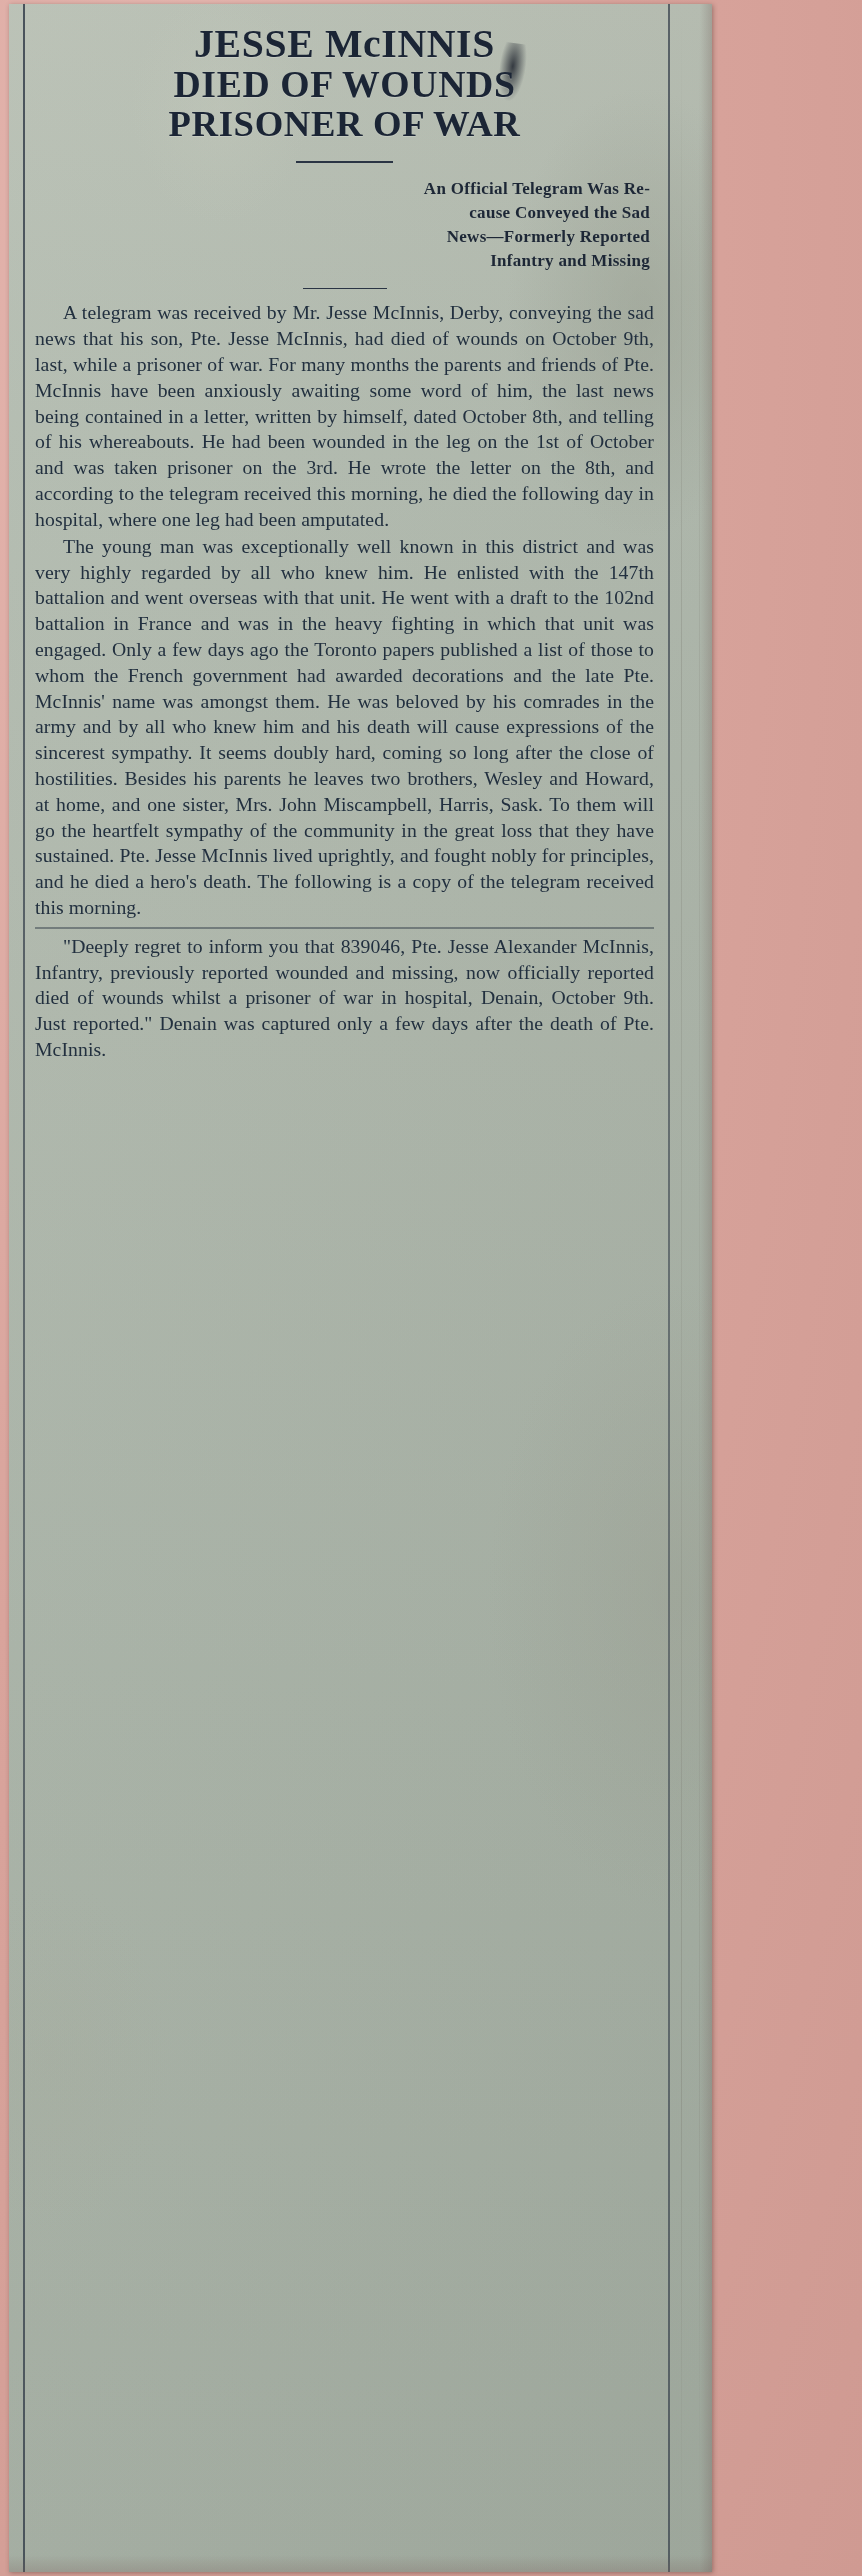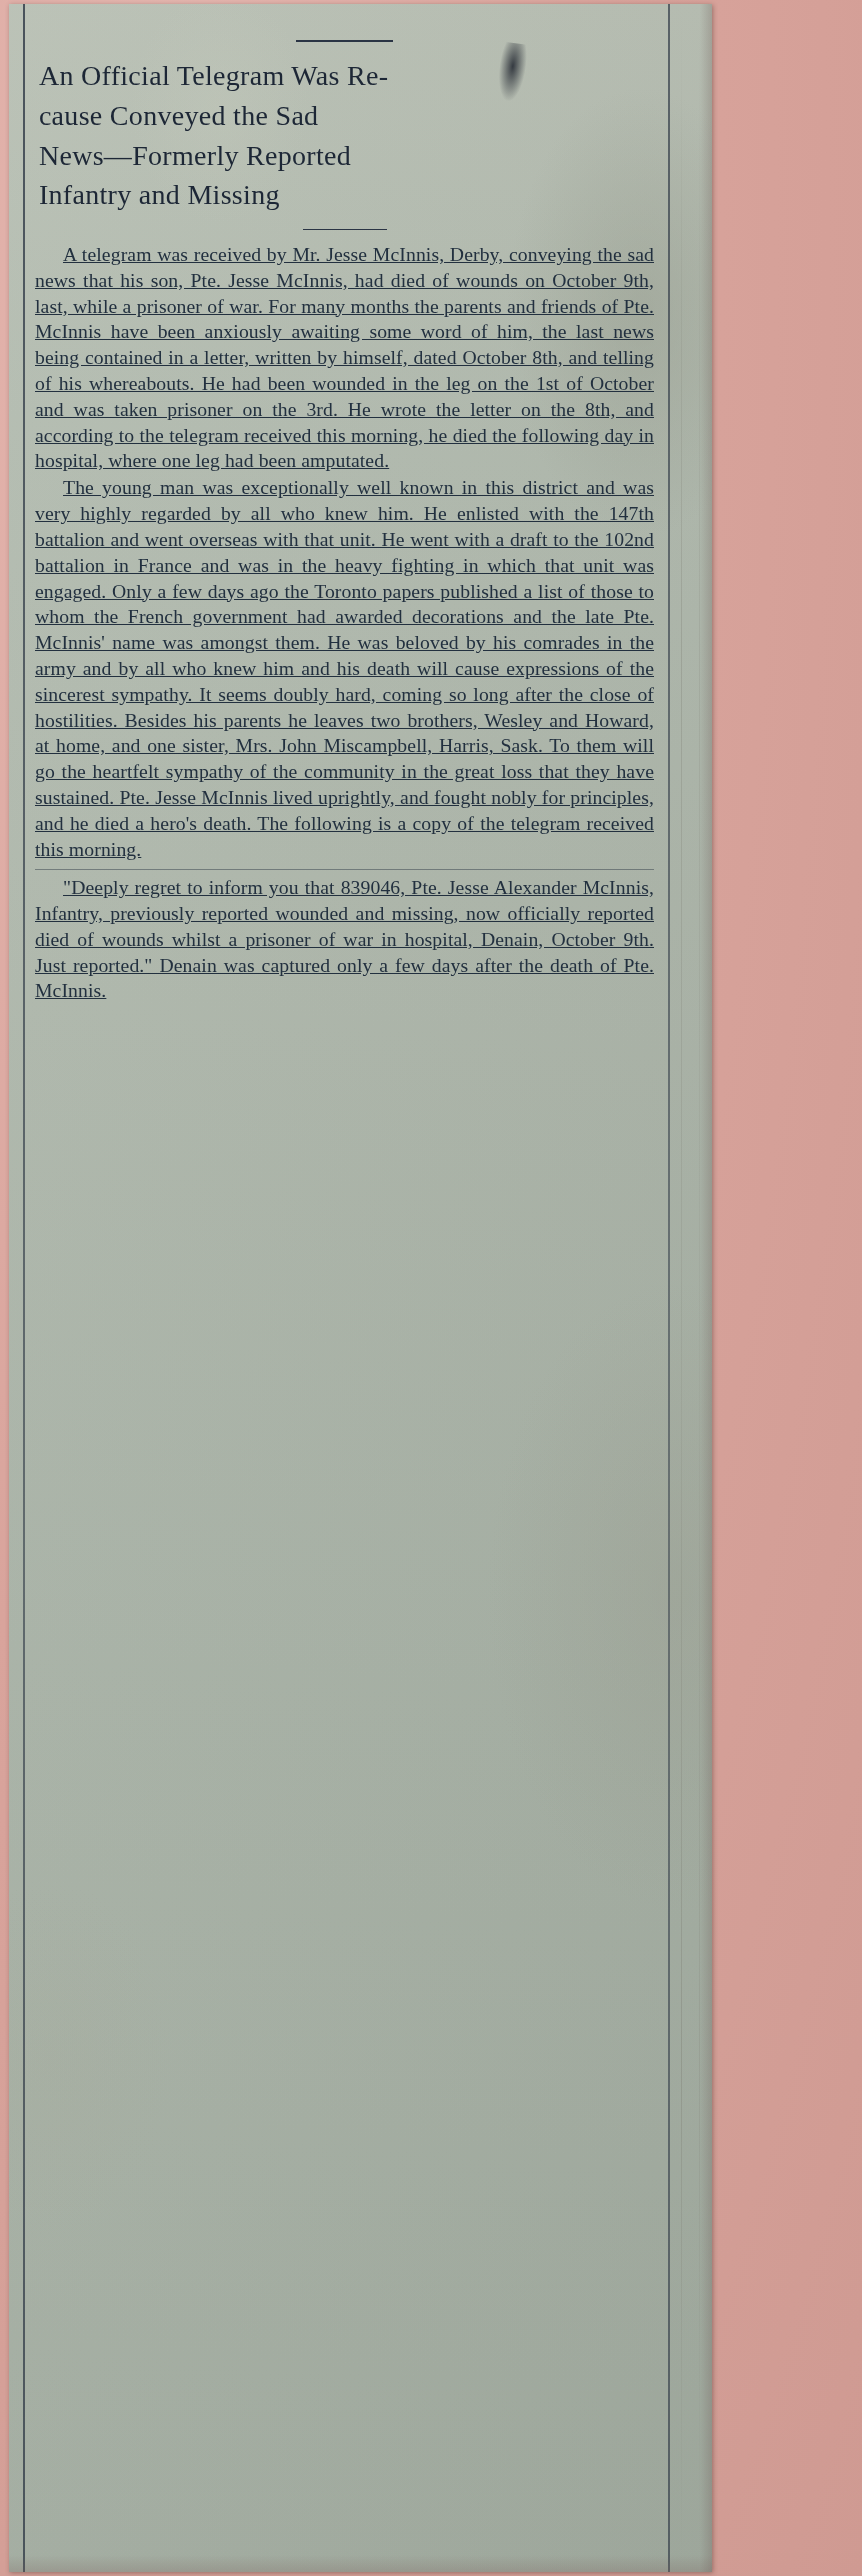--- a/index.html
+++ b/index.html
@@ -114,23 +114,23 @@
   .hl-3 { font-size: 36px !important; }
 
   .rule-short {
     width: 97px;
     height: 1.9px;
     background: #2a3444;
     margin: 17px auto 14px auto;
   }
 
   .subhead {
-    text-align: left;
-    font-weight: normal;
-    font-size: 28px;
+    text-align: right;
+    font-weight: bold;
+    font-size: 17px;
     line-height: 1.42;
     letter-spacing: 0.3px;
     color: #1d2736;
     padding: 0 3.9px;
   }
   .subhead .sl { display: block; }
 
   .rule-short2 {
     width: 84px;
     height: 1.3px;
@@ -142,21 +142,20 @@
     font-size: 19.7px;
     line-height: 1.31;
     text-align: justify;
     color: #22303f;
     letter-spacing: 0.1px;
   }
   .body p {
     margin: 0 0 1.3px 0;
     text-indent: 28px;
     text-align: justify;
-    text-decoration: underline;
   }
   .body p:last-child { margin-bottom: 0; }
 
   
   .rule-hair {
     width: 100%;
     height: 1.3px;
     background: rgba(40,50,65,0.45);
     margin: 6.4px 0 5.2px 0;
   }
@@ -185,20 +184,25 @@
 <div id="clipping">
 
   <div class="colrule" id="rule-left"></div>
   <div class="colrule" id="rule-right"></div>
   <div id="crease1"></div>
   <div id="crease2"></div>
   <div id="smudge"></div>
 
   <div id="column">
 
+    <div class="headline">
+      <span class="hl hl-1">JESSE McINNIS</span>
+      <span class="hl hl-2">DIED OF WOUNDS</span>
+      <span class="hl hl-3">PRISONER OF WAR</span>
+    </div>
 
     <div class="rule-short"></div>
 
     <div class="subhead">
       <span class="sl">An Official Telegram Was Re-</span>
       <span class="sl">cause Conveyed the Sad</span>
       <span class="sl">News—Formerly Reported</span>
       <span class="sl">Infantry and Missing</span>
     </div>
 

